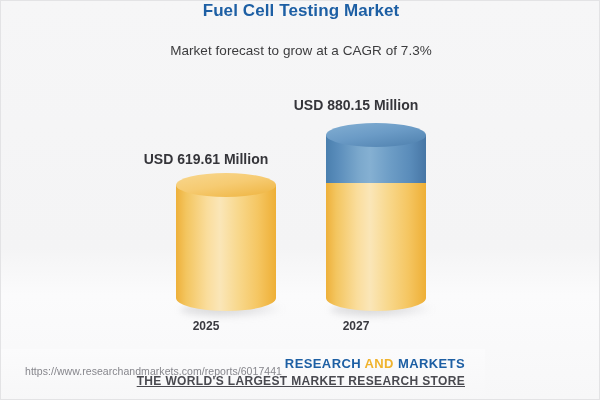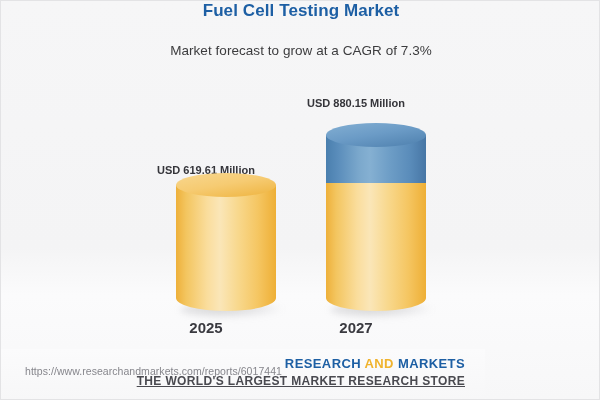--- a/index.html
+++ b/index.html
@@ -62,26 +62,26 @@
     width: 140px;
   }
   .bar-group.g2025 { left: 135px; }
   .bar-group.g2030 { left: 285px; }
 
   .value-label {
     position: absolute;
     width: 200px;
     left: -30px;
     text-align: center;
-    font-size: 11px;
+    font-size: 14px;
     font-weight: bold;
     color: #35353a;
     white-space: nowrap;
   }
-  .g2025 .value-label { top: 163px; }
+  .g2025 .value-label { top: 150px; }
   .g2030 .value-label { top: 96px; }
 
   
   .cylinder {
     position: absolute;
     left: 40px;
     width: 100px;
   }
   .cyl-body {
     position: absolute;
@@ -128,21 +128,21 @@
       rgba(160,160,165,0.0) 72%);
     filter: blur(3px);
   }
 
   .axis-label {
     position: absolute;
     width: 140px;
     left: 0;
     top: 318px;
     text-align: center;
-    font-size: 15px;
+    font-size: 12px;
     font-weight: bold;
     color: #3a3a40;
   }
 
   
   .footer {
     position: absolute;
     left: 0;
     bottom: 0;
     width: 484px;

